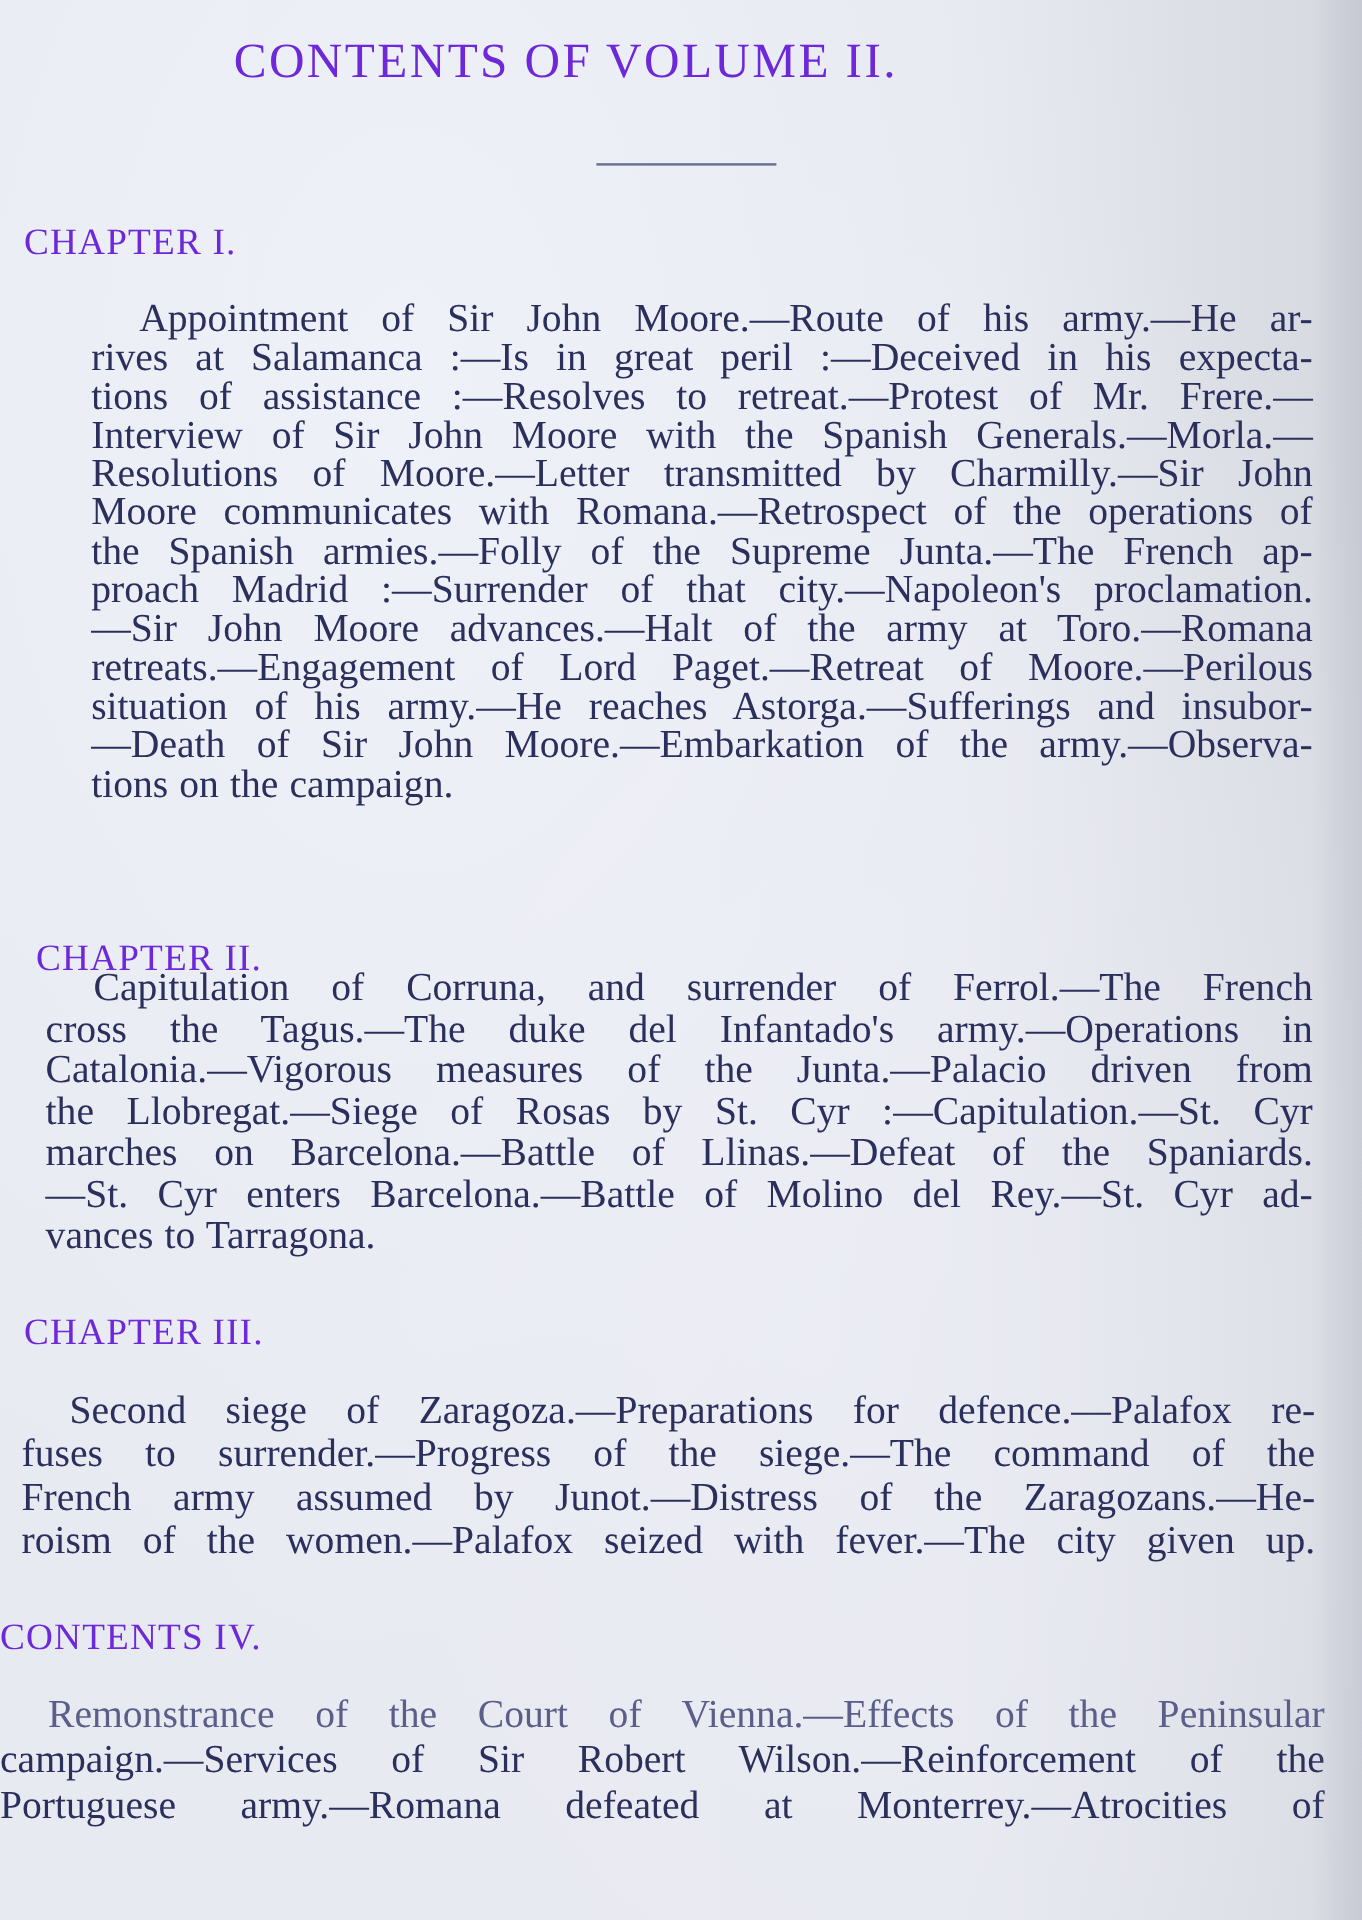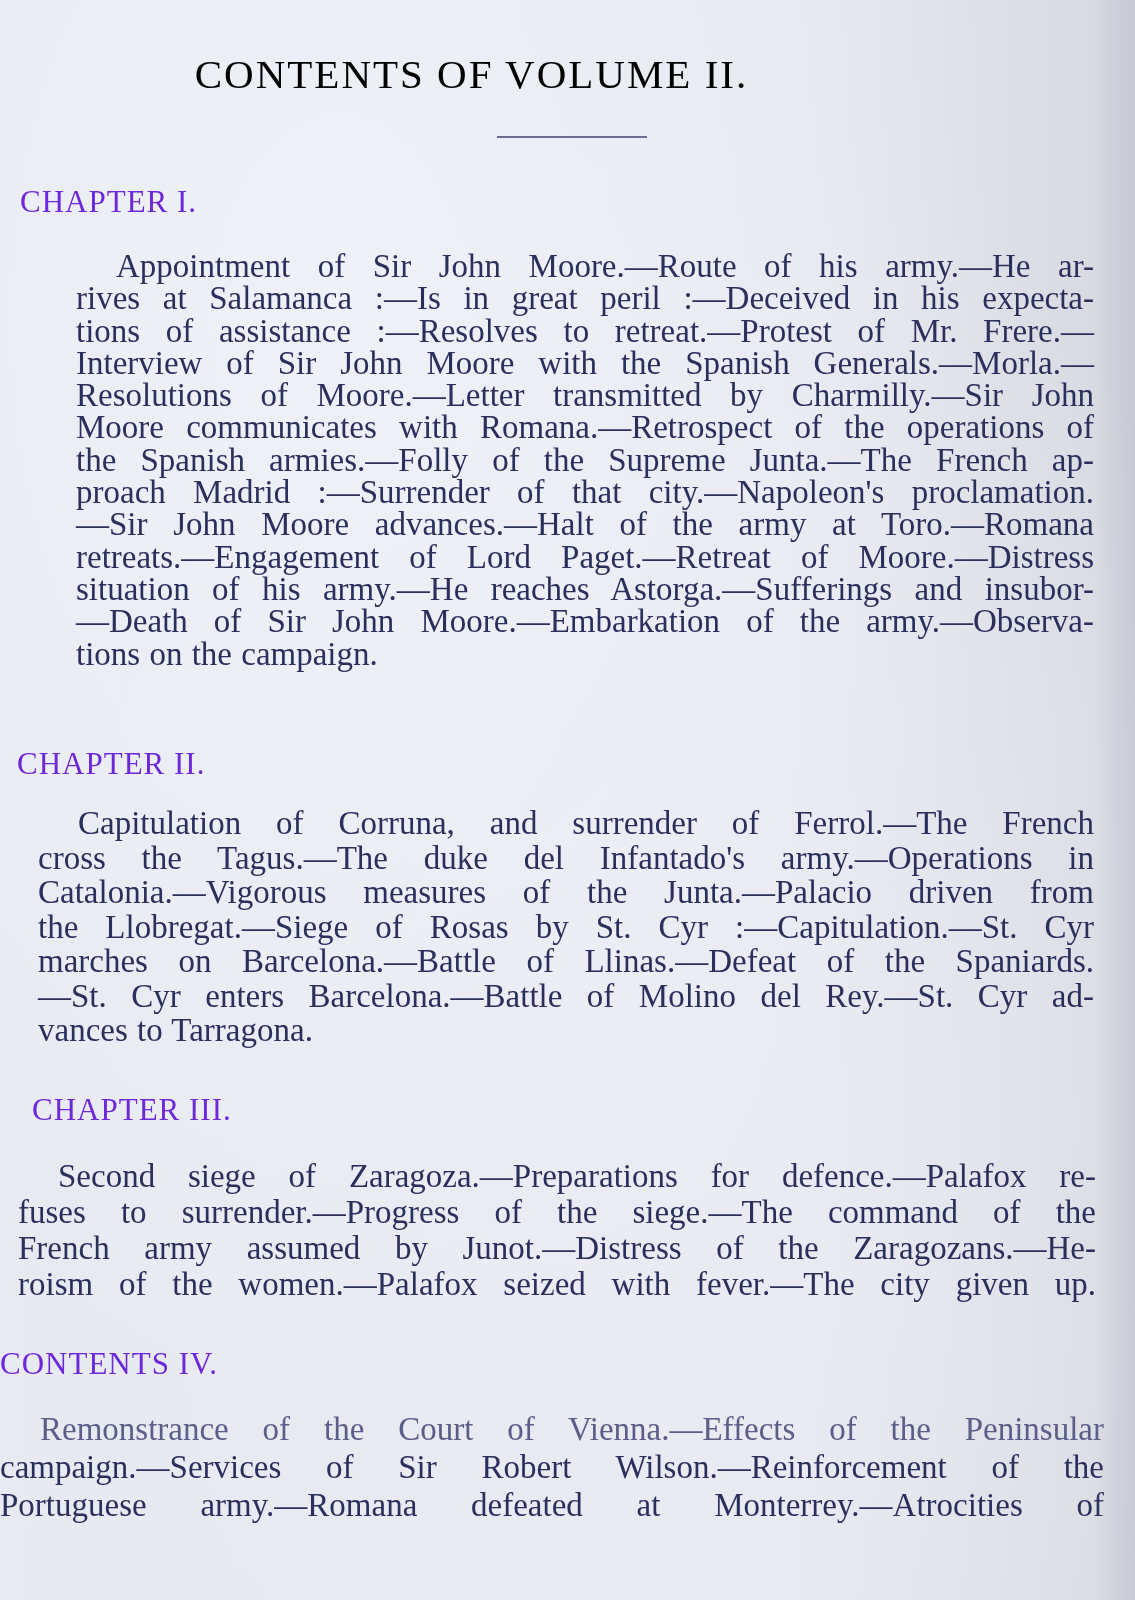--- a/index.html
+++ b/index.html
@@ -27,25 +27,24 @@
       height: 1600px;
     }
     .title {
       position: absolute;
       top: 26px;
       left: 0;
       width: 928px;
       text-align: center;
       font-size: 41px;
       letter-spacing: 2px;
-      color: #000000;
+      color: #6d28d9;
       font-weight: normal;
       padding-left: 15px;
       box-sizing: border-box;
-      margin-top: 24px;
     }
     .rule {
       position: absolute;
       top: 136px;
       left: 497px;
       width: 150px;
       height: 2px;
       background: #4a4e78;
       opacity: 0.8;
     }
@@ -103,38 +102,38 @@
   <div class="chapter-body" style="top:250px; left:76px; width:1018px;">
     <span class="line indent">Appointment of Sir John Moore.—Route of his  army.—He ar-</span>
     <span class="line">rives at Salamanca :—Is in great peril :—Deceived in his expecta-</span>
     <span class="line">tions of assistance :—Resolves to retreat.—Protest of Mr. Frere.—</span>
     <span class="line">Interview of Sir John Moore with the Spanish Generals.—Morla.—</span>
     <span class="line">Resolutions of Moore.—Letter transmitted by Charmilly.—Sir John</span>
     <span class="line">Moore communicates with Romana.—Retrospect of the operations of</span>
     <span class="line">the Spanish armies.—Folly of the Supreme Junta.—The French ap-</span>
     <span class="line">proach Madrid :—Surrender of that city.—Napoleon's proclamation.</span>
     <span class="line">—Sir John Moore advances.—Halt of the army at Toro.—Romana</span>
-    <span class="line">retreats.—Engagement of Lord Paget.—Retreat of Moore.—Distress</span>
+    <span class="line">retreats.—Engagement of Lord Paget.—Retreat of Moore.—Perilous</span>
     <span class="line">situation of his army.—He reaches Astorga.—Sufferings and insubor-</span>
     <span class="line">—Death of Sir John Moore.—Embarkation of the army.—Observa-</span>
     <span class="line last">tions on the campaign.</span>
   </div>
 
-  <div class="chapter-heading" style="top:746px; padding-left:17px;">CHAPTER II.</div>
+  <div class="chapter-heading" style="top:780px; padding-left:30px;">CHAPTER II.</div>
   <div class="chapter-body" style="top:806px; left:38px; width:1056px; line-height:34.5px;">
     <span class="line indent">Capitulation of Corruna, and surrender of Ferrol.—The French</span>
     <span class="line">cross the Tagus.—The duke del Infantado's army.—Operations in</span>
     <span class="line">Catalonia.—Vigorous measures of the Junta.—Palacio driven from</span>
     <span class="line">the Llobregat.—Siege of Rosas by St. Cyr :—Capitulation.—St. Cyr</span>
     <span class="line">marches on Barcelona.—Battle of Llinas.—Defeat of the Spaniards.</span>
     <span class="line">—St. Cyr enters Barcelona.—Battle of Molino del Rey.—St. Cyr ad-</span>
     <span class="line last">vances to Tarragona.</span>
   </div>
 
-  <div class="chapter-heading" style="top:1092px; padding-left:32px;">CHAPTER III.</div>
+  <div class="chapter-heading" style="top:1092px; padding-left:20px;">CHAPTER III.</div>
   <div class="chapter-body" style="top:1158px; left:18px; width:1078px; line-height:36px;">
     <span class="line indent">Second siege of Zaragoza.—Preparations for defence.—Palafox re-</span>
     <span class="line">fuses to surrender.—Progress of the siege.—The command of the</span>
     <span class="line">French army assumed by Junot.—Distress of the Zaragozans.—He-</span>
     <span class="line">roism of the women.—Palafox seized with fever.—The city given up.</span>
   </div>
 
   <div class="chapter-heading" style="top:1346px; padding-left:0px;">CONTENTS IV.</div>
   <div class="chapter-body" style="top:1410px; left:0px; width:1104px; line-height:38px;">
     <span class="line indent fade">Remonstrance of the Court of Vienna.—Effects of the Peninsular</span>

